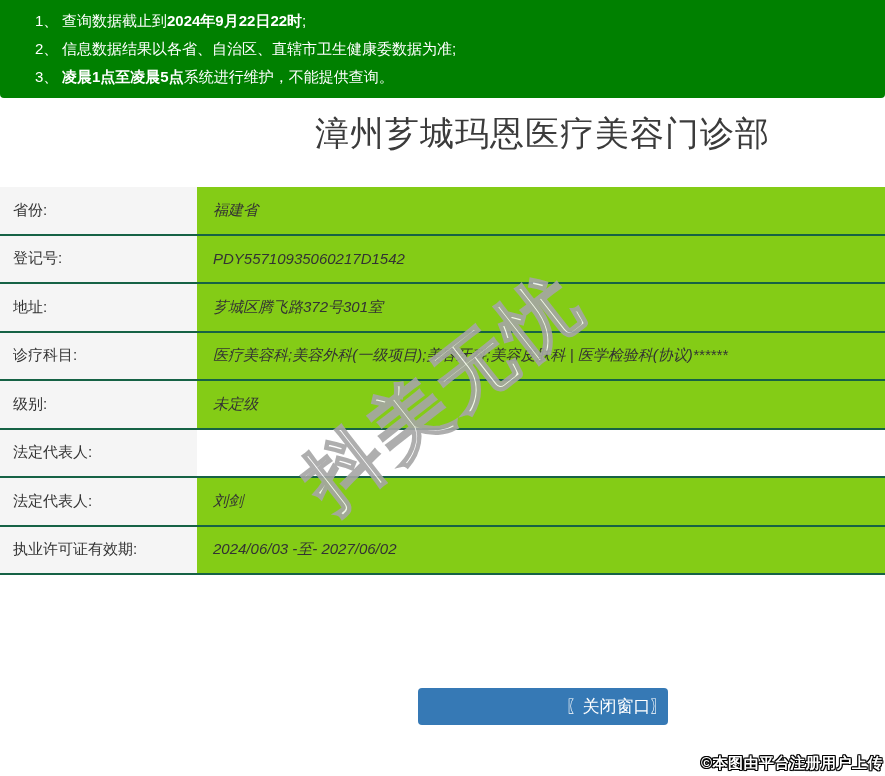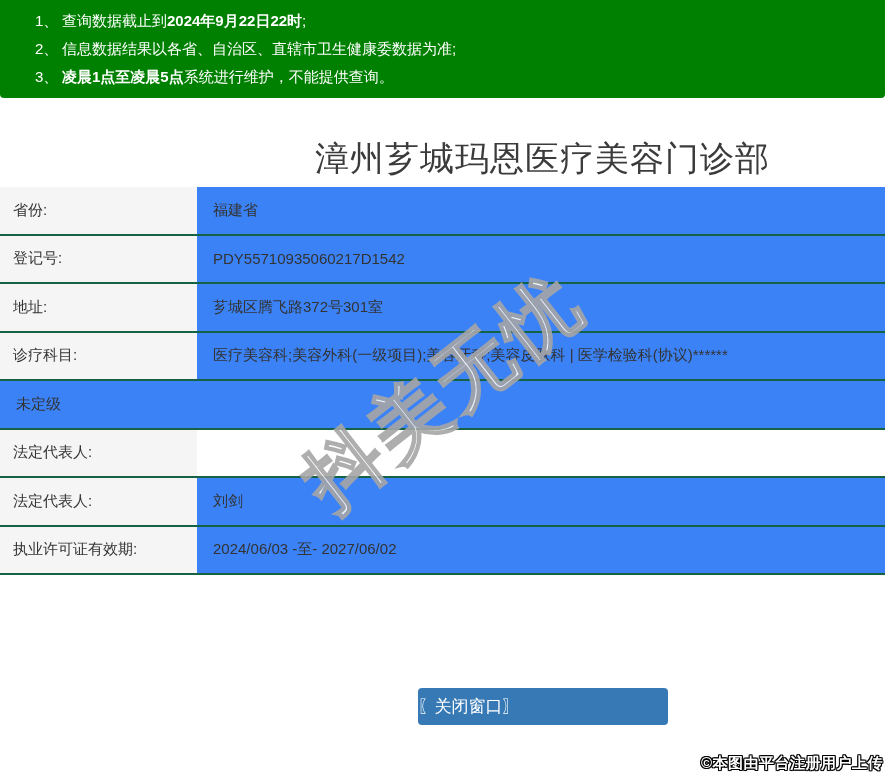--- a/index.html
+++ b/index.html
@@ -31,21 +31,21 @@
     line-height: 28px;
     white-space: nowrap;
   }
   .notice-num { width: 27px; flex: 0 0 auto; }
   .notice-item b { font-weight: bold; }
 
   
   .title-wrap {
     margin-left: 200px;
     text-align: center;
-    padding: 39px 0 0 0;
+    padding: 14px 0 0 0;
     height: 89px;
   }
   .page-title {
     font-size: 34px;
     font-weight: 400;
     color: #3b3b3b;
     letter-spacing: 1px;
     line-height: 42px;
   }
 
@@ -67,38 +67,39 @@
     font-size: 15px;
     color: #333;
   }
   .cell-value {
     flex: 1;
     display: flex;
     align-items: center;
     padding-left: 16px;
     font-size: 15px;
     color: #333;
-    background: #3b82f6;
+    background: #84cc16;
     white-space: nowrap;
+    font-style: italic;
   }
 
   
   .footer-area {
     margin: 113px 0 0 200px;
     text-align: center;
   }
   .close-button {
     display: inline-block;
     width: 250px;
     height: 37px;
     background: #3679b5;
     color: #ffffff;
     font-size: 17px;
     line-height: 37px;
-    text-align: left;
+    text-align: right;
     border: none;
     border-radius: 4px;
     cursor: pointer;
     font-family: "Liberation Sans", "DejaVu Sans", sans-serif;
   }
 
   
   .wm-diagonal {
     position: absolute;
     left: 445px;
@@ -162,20 +163,21 @@
     </div>
     <div class="info-row">
       <div class="cell-label">地址:</div>
       <div class="cell-value">芗城区腾飞路372号301室</div>
     </div>
     <div class="info-row">
       <div class="cell-label">诊疗科目:</div>
       <div class="cell-value">医疗美容科;美容外科(一级项目);美容牙科;美容皮肤科 | 医学检验科(协议)******</div>
     </div>
     <div class="info-row">
+      <div class="cell-label">级别:</div>
       <div class="cell-value">未定级</div>
     </div>
     <div class="info-row">
       <div class="cell-label">法定代表人:</div>
     </div>
     <div class="info-row">
       <div class="cell-label">法定代表人:</div>
       <div class="cell-value">刘剑</div>
     </div>
     <div class="info-row">

